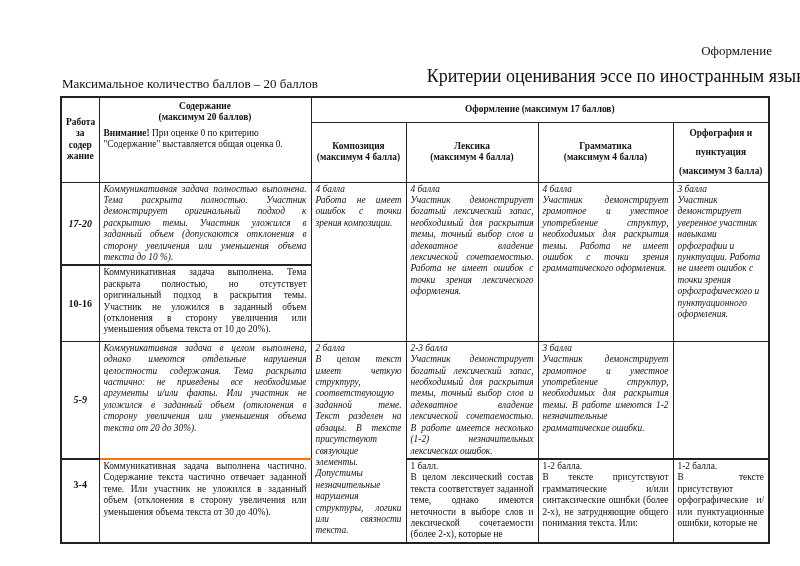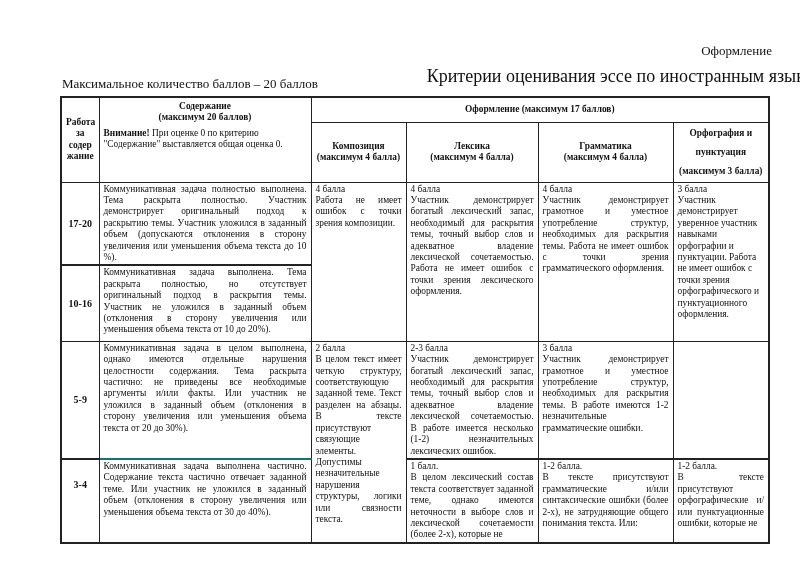--- a/index.html
+++ b/index.html
@@ -10,21 +10,21 @@
   .subtitle { position:absolute; left:62px; top:76px; font-size:13px; }
   table.crit { position:absolute; left:60px; top:96px; width:708px;
                border-collapse:collapse; table-layout:fixed; font-size:9.4px; line-height:11.4px; }
   table.crit td, table.crit th { border:1px solid #222; vertical-align:top; padding:1px 4px; }
   table.crit { border:2px solid #222; }
   th { font-weight:bold; text-align:center; vertical-align:middle !important; }
   .score { font-weight:bold; text-align:center; vertical-align:middle !important; font-size:10px;margin-left:31px; }
   .just { text-align:justify; }
   .head-note { text-align:left; font-weight:normal; margin-top:4px; }
   .head-note b { font-weight:bold; }
-  .thick-top td { border-top:2px solid #222; }
+  .thick-top td { border-top:2px solid #222;font-style:italic; }
 </style>
 </head>
 <body>
 
 <div class="appendix">Оформление</div>
 <div class="title">Критерии оценивания эссе по иностранным языкам</div>
 <div class="subtitle">Максимальное количество баллов – 20 баллов</div>
 
 <table class="crit">
   <colgroup>
@@ -108,21 +108,21 @@
       <div>Участник демонстрирует грамотное и уместное употребление структур, необходимых для раскрытия темы. В работе имеются 1-2 незначительные грамматические ошибки.</div>
     </td>
     <td>
       <div></div>
       <div></div>
     </td>
   </tr>
 
   <tr style="height:83px">
     <td class="score" style="border-top:2px solid #222; vertical-align:top !important; padding-top:19px;">3-4</td>
-    <td class="just" style="border-top:2px solid #0f766e;">Коммуникативная задача выполнена частично. Содержание текста частично отвечает заданной теме. Или участник не уложился в заданный объем (отклонения в сторону увеличения или уменьшения объема текста от 30 до 40%).</td>
+    <td class="just" style="border-top:2px solid #f97316;">Коммуникативная задача выполнена частично. Содержание текста частично отвечает заданной теме. Или участник не уложился в заданный объем (отклонения в сторону увеличения или уменьшения объема текста от 30 до 40%).</td>
     <td class="just" style="border-top:2px solid #222;">
       <div>1 балл.</div>
       <div>В целом лексический состав текста соответствует заданной теме, однако имеются неточности в выборе слов и лексической сочетаемости (более 2-х), которые не</div>
     </td>
     <td class="just" style="border-top:2px solid #222;">
       <div>1-2 балла.</div>
       <div>В тексте присутствуют грамматические и/или синтаксические ошибки (более 2-х), не затрудняющие общего понимания текста. Или:</div>
     </td>
     <td style="border-top:2px solid #222;">
       <div>1-2 балла.</div>

